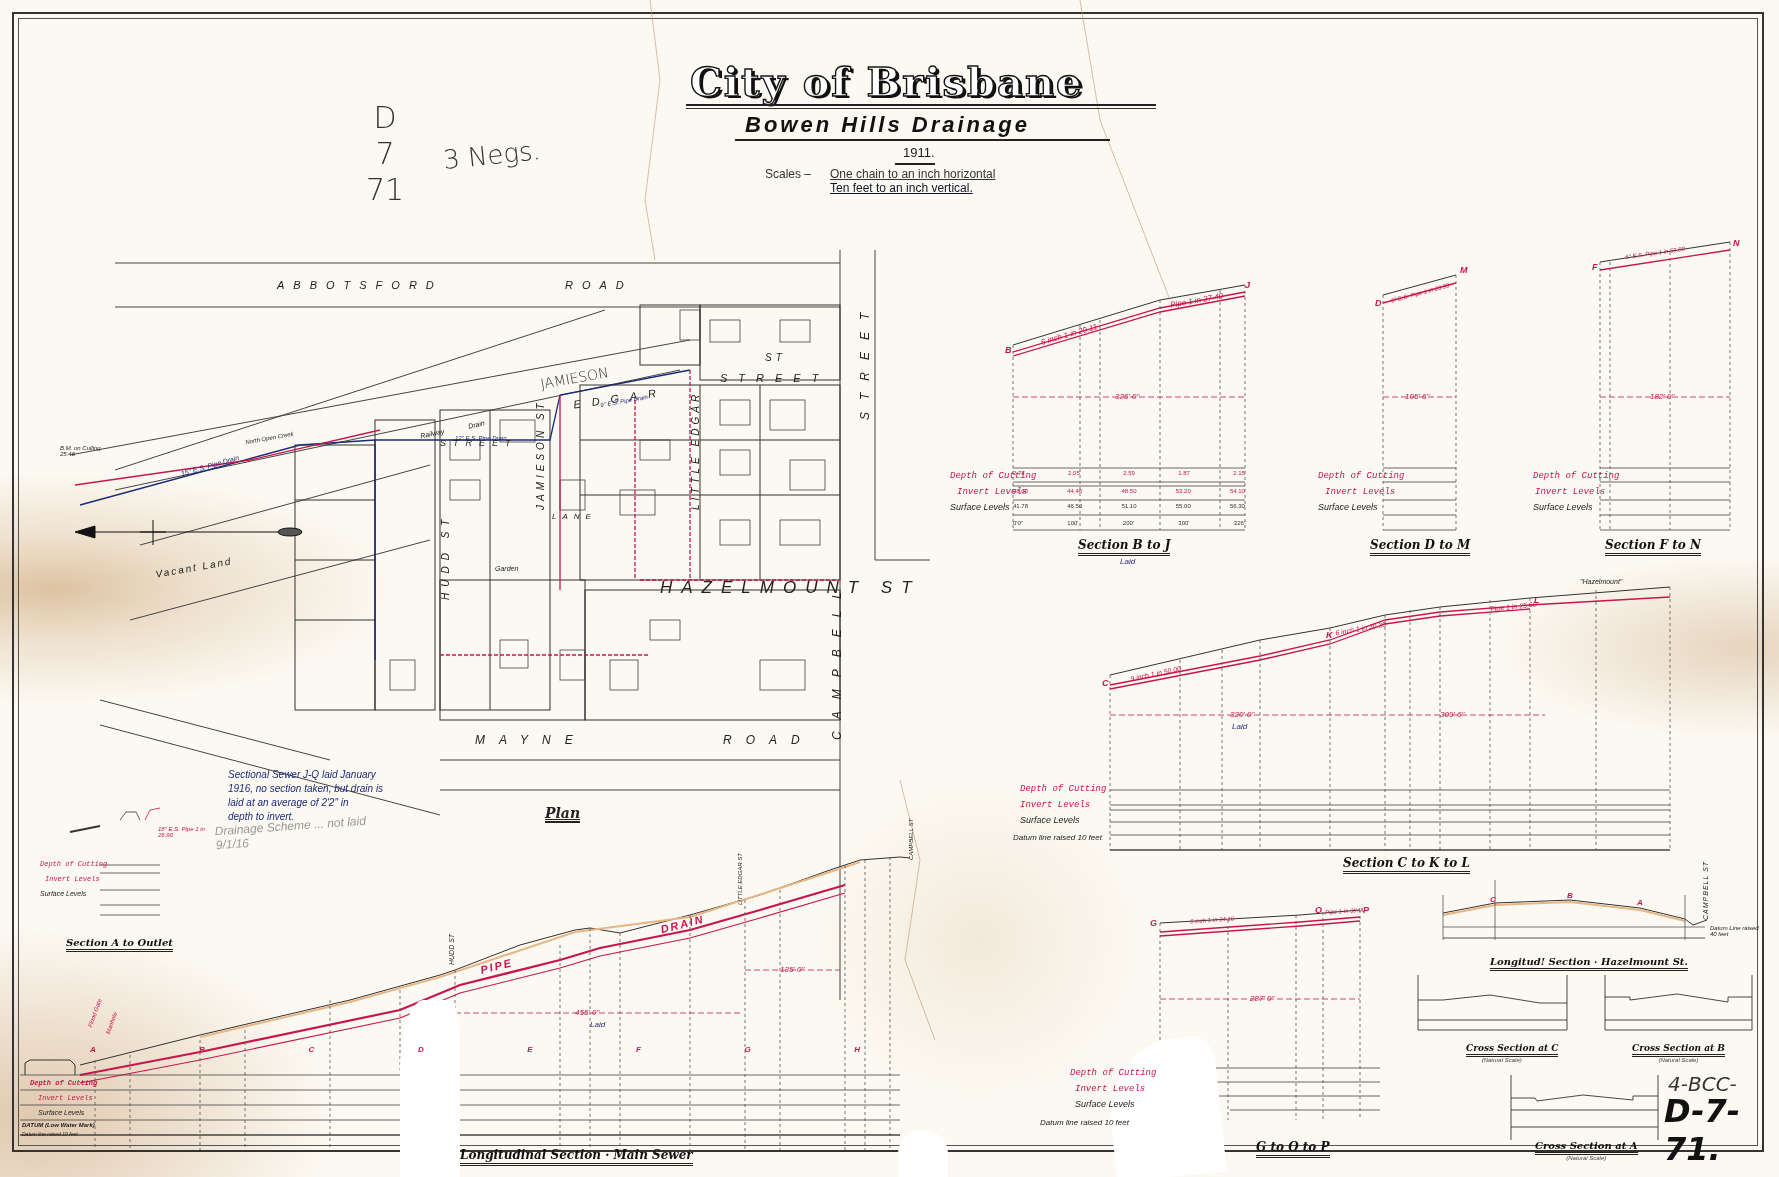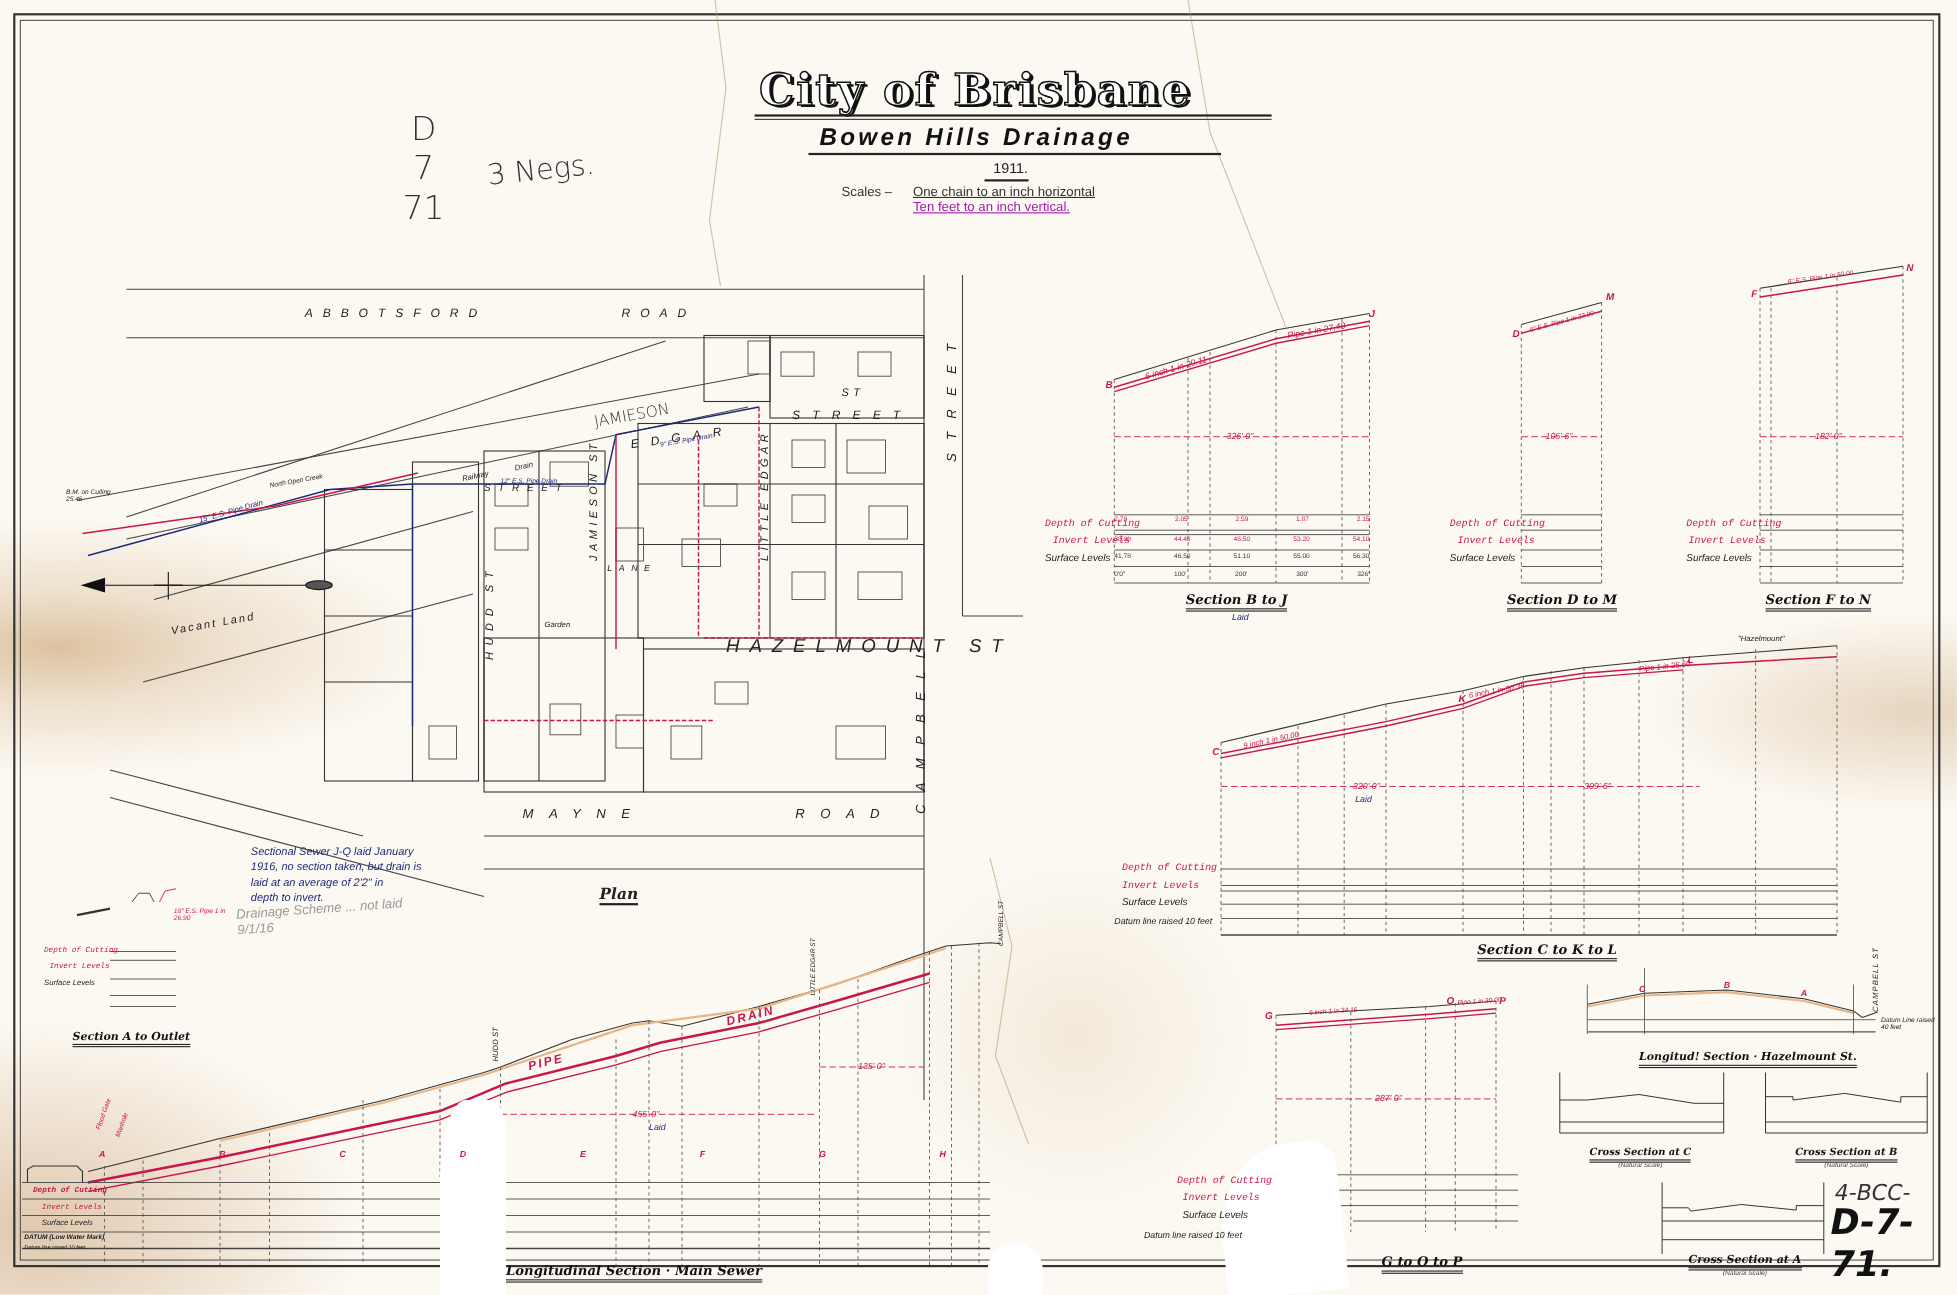--- a/index.html
+++ b/index.html
@@ -319,21 +319,21 @@
 
 <div class="abs title" style="left:690px;top:58px;">City of Brisbane</div>
 <div class="rule" style="left:686px;top:104px;width:470px;"></div>
 <div class="rule-thin" style="left:686px;top:108px;width:470px;"></div>
 <div class="abs subtitle" style="left:745px;top:112px;">Bowen Hills Drainage</div>
 <div class="rule" style="left:735px;top:139px;width:375px;"></div>
 <div class="abs" style="left:903px;top:145px;font-size:13px;">1911.</div>
 <div class="rule" style="left:895px;top:163px;width:40px;"></div>
 <div class="abs" style="left:765px;top:167px;font-size:12px;color:#333;">Scales –</div>
 <div class="abs" style="left:830px;top:167px;font-size:12px;color:#333;text-decoration:underline;">One chain to an inch horizontal</div>
-<div class="abs" style="left:830px;top:181px;font-size:12px;color:#a21caf;text-decoration:underline;">Ten feet to an inch vertical.</div>
+<div class="abs" style="left:830px;top:181px;font-size:12px;color:#0f172a;text-decoration:underline;">Ten feet to an inch vertical.</div>
 
 <div class="abs hand" style="left:366px;top:100px;font-size:30px;line-height:36px;text-align:center;">
   <div>D</div>
   <div>7</div>
   <div>71</div>
 </div>
 <div class="abs hand" style="left:443px;top:140px;font-size:26px;transform:rotate(-6deg);">3 Negs.</div>
 <div class="abs hand" style="left:1668px;top:1072px;font-size:20px;font-style:italic;">4-BCC-</div>
 <div class="abs hand" style="left:1664px;top:1092px;font-size:32px;font-style:italic;font-weight:bold;color:#111;">D-7-71.</div>
 
@@ -364,21 +364,21 @@
 
 <div class="abs label-black" style="left:420px;top:430px;font-size:7px;transform:rotate(-12deg);">Railway</div>
 <div class="abs label-black" style="left:468px;top:421px;font-size:7px;transform:rotate(-12deg);">Drain</div>
 <div class="abs label-black" style="left:155px;top:562px;font-size:10px;letter-spacing:2px;transform:rotate(-10deg);">Vacant Land</div>
 <div class="abs label-black" style="left:245px;top:435px;font-size:6px;transform:rotate(-10deg);">North Open Creek</div>
 <div class="abs label-black" style="left:495px;top:565px;font-size:7px;">Garden</div>
 <div class="abs blue" style="left:180px;top:462px;font-size:7px;font-style:italic;transform:rotate(-16deg);">15" E.S. Pipe Drain</div>
 <div class="abs blue" style="left:455px;top:435px;font-size:6px;font-style:italic;">12" E.S. Pipe Drain</div>
 <div class="abs blue" style="left:600px;top:398px;font-size:6px;font-style:italic;transform:rotate(-10deg);">9" E.S. Pipe Drain</div>
 <div class="abs label-black" style="left:60px;top:445px;font-size:6px;width:45px;">B.M. on Culling 25.46</div>
-<div class="abs serif" style="left:545px;top:805px;font-size:14px;font-style:italic;font-weight:bold;border-bottom:2px solid #222;">Plan</div>
+<div class="abs serif" style="left:545px;top:805px;font-size:14px;font-style:italic;font-weight:bold;border-bottom:2px solid #222;text-decoration:underline;">Plan</div>
 
 <div class="abs label-red" style="left:950px;top:471px;">Depth of Cutting</div>
 <div class="abs label-red" style="left:957px;top:487px;">Invert Levels</div>
 <div class="abs label-black" style="left:950px;top:502px;">Surface Levels</div>
 <div class="abs red small" style="left:1115px;top:392px;">326' 0"</div>
 <div class="abs red small" style="left:1040px;top:330px;transform:rotate(-16deg);">6 inch 1 in 20.11</div>
 <div class="abs red small" style="left:1170px;top:296px;transform:rotate(-10deg);">Pipe 1 in 27.40</div>
 <div class="abs red" style="left:1005px;top:345px;font-size:9px;font-style:italic;font-weight:bold;">B</div>
 <div class="abs red" style="left:1245px;top:280px;font-size:9px;font-style:italic;font-weight:bold;">J</div>
 <div class="abs" style="left:1013px;top:470px;width:232px;display:flex;justify-content:space-between;font-size:6px;color:#c8164c;">
@@ -459,21 +459,21 @@
 <div class="abs sec-title" style="left:1256px;top:1140px;">G to O to P</div>
 
 <div class="abs sec-title" style="left:1490px;top:956px;font-size:10px;">Longitud! Section · Hazelmount St.</div>
 <div class="abs label-black" style="left:1710px;top:925px;font-size:6px;width:55px;">Datum Line raised 40 feet</div>
 <div class="abs label-black" style="left:1702px;top:880px;font-size:7px;letter-spacing:1px;transform:rotate(-90deg);transform-origin:left top;top:920px;">CAMPBELL ST</div>
 <div class="abs red" style="left:1490px;top:895px;font-size:8px;font-style:italic;font-weight:bold;">C</div>
 <div class="abs red" style="left:1567px;top:891px;font-size:8px;font-style:italic;font-weight:bold;">B</div>
 <div class="abs red" style="left:1637px;top:898px;font-size:8px;font-style:italic;font-weight:bold;">A</div>
 
 <div class="abs" style="left:1445px;top:1043px;text-align:center;">
-  <div class="sec-title" style="font-size:9px;">Cross Section at C</div>
+  <div class="sec-title" style="font-size:9px;margin-left:21px;">Cross Section at C</div>
   <div class="cross-sub">(Natural Scale)</div>
 </div>
 <div class="abs" style="left:1632px;top:1043px;text-align:center;">
   <div class="sec-title" style="font-size:9px;">Cross Section at B</div>
   <div class="cross-sub">(Natural Scale)</div>
 </div>
 <div class="abs" style="left:1535px;top:1140px;text-align:center;">
   <div class="sec-title" style="font-size:10px;text-align:center;">Cross Section at A</div>
   <div class="cross-sub">(Natural Scale)</div>
 </div>

